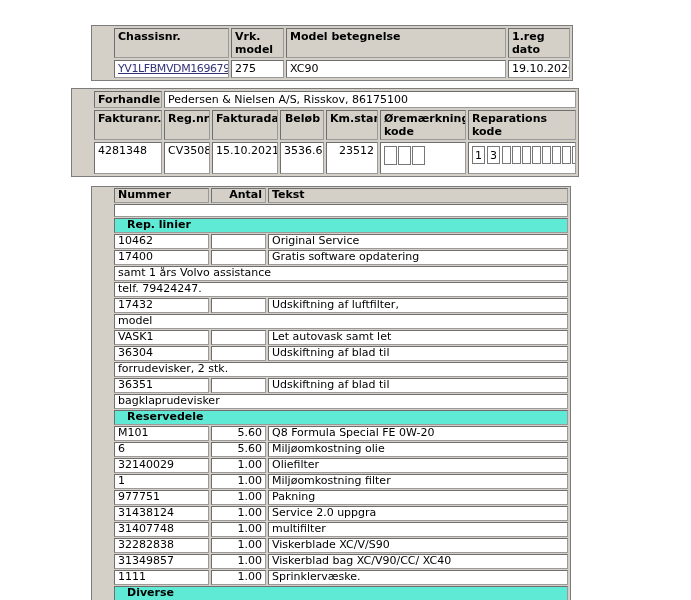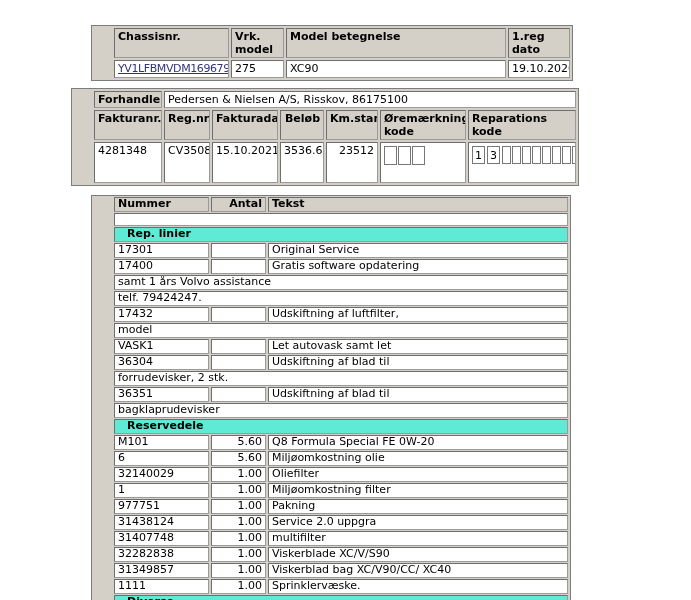--- a/index.html
+++ b/index.html
@@ -37,21 +37,21 @@
   #vehicle { margin: 25px 0 0 91px; width: 450px; }
   #vehicle th { white-space: normal; line-height: 13px; height: 28px; }
   #vehicle td { height: 18px; line-height: 14px; }
   a.link { color: #333377; text-decoration: underline; }
   .tight { letter-spacing: -0.4px; }
 
   
   #invoice { margin: 7px 0 0 71px; width: 486px; }
   #invoice th { white-space: normal; line-height: 13px; }
   #invoice .hdr th { height: 28px; }
-  #invoice .vals td { height: 41px; line-height: 13px; }
+  #invoice .vals td { height: 32px; line-height: 13px; }
   .right { text-align: right; }
 
   
   .boxes { padding-top: 3px; }
   .box {
     display: inline-block;
     background: #fff;
     border: 1px solid #777;
     height: 18px; line-height: 17px;
     text-align: center;
@@ -148,21 +148,21 @@
   </tr>
   </tbody>
     <tbody id="lines-body">
       <tr>
         <td class="spacer" colspan="3"></td>
       </tr>
       <tr>
         <td class="section" colspan="3">Rep. linier</td>
       </tr>
       <tr>
-        <td>17301</td>
+        <td>10462</td>
         <td class="right"></td>
         <td>Original Service</td>
       </tr>
       <tr>
         <td>17400</td>
         <td class="right"></td>
         <td>Gratis software opdatering</td>
       </tr>
       <tr>
         <td colspan="3">samt 1 års Volvo assistance</td>

